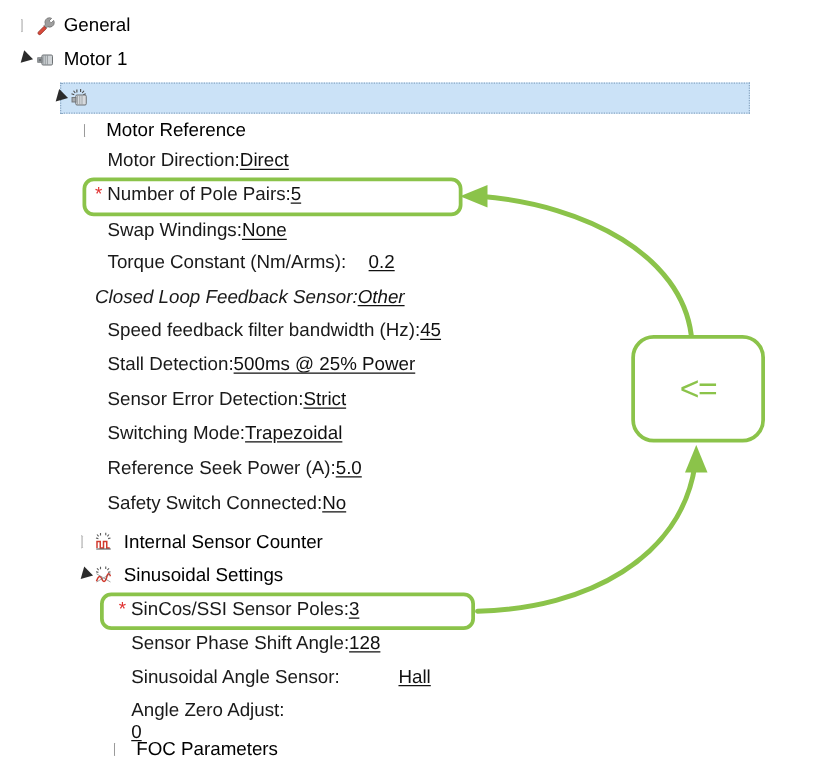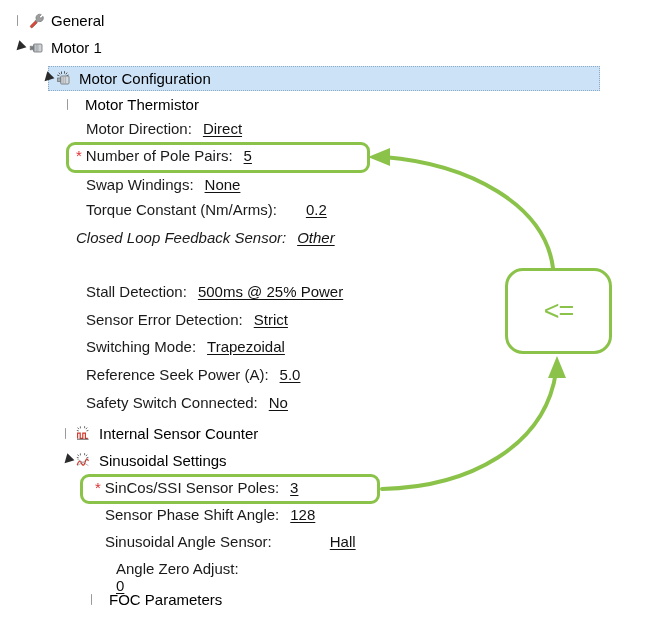--- a/index.html
+++ b/index.html
@@ -113,21 +113,20 @@
     font-size: 15px;
   }
   .star {
     color: #e03030;
     font-size: 15px;
     margin-right: 4px;
     line-height: 15px;
   }
   .plabel { color: #1a1a1a; }
   .pvalue {
-    margin-left: 11px;
     color: #111111;
     text-decoration: underline;
     text-underline-offset: 2px;
   }
 
   
   .hl {
     position: absolute;
     border: 3px solid #8bc34a;
     border-radius: 9px;
@@ -200,26 +199,25 @@
   <div class="row" style="left:42px; top:66px;">
     <span class="twisty expanded"></span>
     <span class="nicon">
       <svg width="18" height="18" viewBox="0 0 18 18">
         <path d="M5.5 1.5 L5.5 4 M8.5 1.2 L8.5 3.6 M2.8 2.6 L4.2 4.4 M11.2 2.6 L9.8 4.4 M1.2 5.0 L3.4 5.8 M12.6 5.0 L10.6 5.8" stroke="#4b4b4b" stroke-width="0.9"></path>
         <rect x="4.6" y="6.0" width="8.4" height="8" rx="1" fill="#d7dade" stroke="#6d7174" stroke-width="0.8"></rect>
         <rect x="1.6" y="8.0" width="3.1" height="3.6" fill="#a7abaf" stroke="#6d7174" stroke-width="0.7"></rect>
         <path d="M6.0 6.0 L6.0 14 M7.8 6.0 L7.8 14 M9.6 6.0 L9.6 14" stroke="#9aa0a4" stroke-width="0.7"></path>
       </svg>
     </span>
-    <span class="nlabel">Motor Configuration</span>
   </div>
 
   <div class="row" style="left:64px; top:92px;">
     <span class="twisty collapsed"></span>
-    <span class="nlabel" style="margin-left:7px;">Motor Thermistor</span>
+    <span class="nlabel" style="margin-left:7px;">Motor Reference</span>
   </div>
 
   <div class="row" style="left:62px; top:421px;">
     <span class="twisty collapsed"></span>
     <span class="nicon">
       <svg width="18" height="18" viewBox="0 0 18 18">
         <path d="M4.4 1.4 L4.4 3.4 M8.6 1.2 L8.6 3.2 M1.6 2.6 L2.9 4.1 M11.2 2.6 L9.9 4.1 M0.8 5.4 L2.7 5.9 M12.4 5.4 L10.5 5.9" stroke="#5a5a5a" stroke-width="0.9"></path>
         <path d="M1.6 13.4 L1.6 8.2 L4.2 8.2 L4.2 13.4 L6.8 13.4 L6.8 8.2 L9.4 8.2 L9.4 13.4 L11.8 13.4" fill="none" stroke="#d23a2e" stroke-width="1.2"></path>
         <path d="M1.0 14.2 L12.6 14.2" stroke="#4a4a4a" stroke-width="0.9"></path>
       </svg>
@@ -263,20 +261,24 @@
   <div class="prop" style="left:86px; top:201px;gap:18px;">
     <span class="plabel">Torque Constant (Nm/Arms):</span>
     <span class="pvalue">0.2</span>
   </div>
 
   <div class="prop" style="left:76px; top:229px;font-style:italic;">
     <span class="plabel">Closed Loop Feedback Sensor:</span>
     <span class="pvalue">Other</span>
   </div>
 
+  <div class="prop" style="left:86px; top:256px;">
+    <span class="plabel">Speed feedback filter bandwidth (Hz):</span>
+    <span class="pvalue">45</span>
+  </div>
 
   <div class="prop" style="left:86px; top:283px;">
     <span class="plabel">Stall Detection:</span>
     <span class="pvalue">500ms @ 25% Power</span>
   </div>
 
   <div class="prop" style="left:86px; top:311px;">
     <span class="plabel">Sensor Error Detection:</span>
     <span class="pvalue">Strict</span>
   </div>

